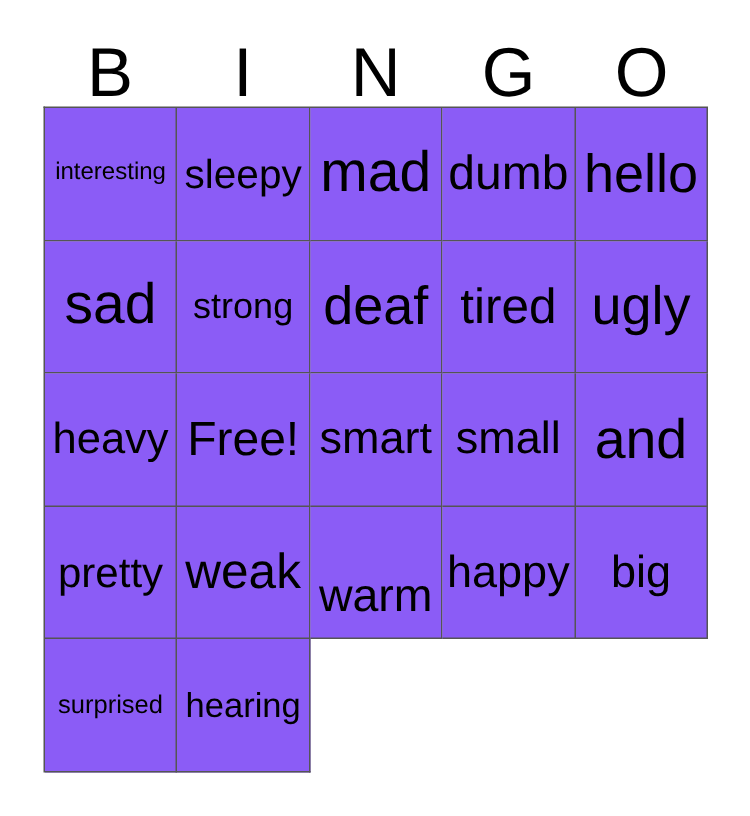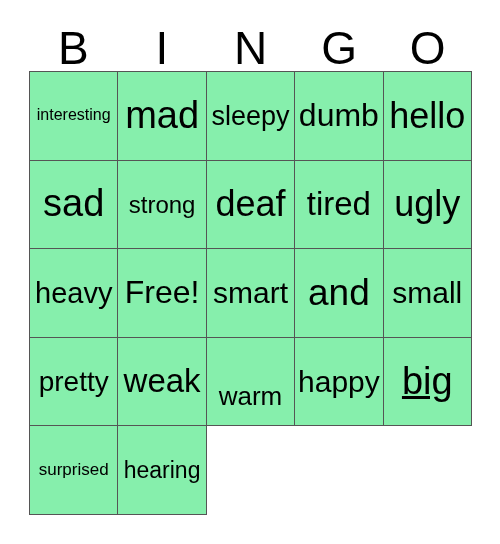--- a/index.html
+++ b/index.html
@@ -49,21 +49,21 @@
     border-top: 1px solid #555555;
     border-left: 1px solid #555555;
     box-sizing: content-box;
   }
   .cell {
     border-right: 1px solid #555555;
     border-bottom: 1px solid #555555;
     display: flex;
     align-items: center;
     justify-content: center;
-    background: #86efac;
+    background: #8b5cf6;
     overflow: hidden;
     box-sizing: border-box;
     padding: 0 2px;
   }
   .cell-text {
     display: block;
     white-space: nowrap;
     line-height: 1.05;
     color: #000000;
     text-align: center;
@@ -81,24 +81,24 @@
     <div class="header-letter">G</div>
     <div class="header-letter">O</div>
   </div>
 
   <div id="grid">
 
     <div class="cell">
       <span class="cell-text" style="font-size: 16px;">interesting</span>
     </div>
     <div class="cell">
-      <span class="cell-text" style="font-size: 38px;">mad</span>
+      <span class="cell-text" style="font-size: 27px;">sleepy</span>
     </div>
     <div class="cell">
-      <span class="cell-text" style="font-size: 27px;">sleepy</span>
+      <span class="cell-text" style="font-size: 38px;">mad</span>
     </div>
     <div class="cell">
       <span class="cell-text" style="font-size: 32px;">dumb</span>
     </div>
     <div class="cell">
       <span class="cell-text" style="font-size: 36px;">hello</span>
     </div>
 
     <div class="cell">
       <span class="cell-text" style="font-size: 38px;">sad</span>
@@ -119,41 +119,41 @@
     <div class="cell">
       <span class="cell-text" style="font-size: 29px;">heavy</span>
     </div>
     <div class="cell">
       <span class="cell-text" style="font-size: 32px;">Free!</span>
     </div>
     <div class="cell">
       <span class="cell-text" style="font-size: 30px;">smart</span>
     </div>
     <div class="cell">
-      <span class="cell-text" style="font-size: 37px;">and</span>
+      <span class="cell-text" style="font-size: 30px;">small</span>
     </div>
 
     <div class="cell">
-      <span class="cell-text" style="font-size: 30px;">small</span>
+      <span class="cell-text" style="font-size: 37px;">and</span>
     </div>
     <div class="cell">
       <span class="cell-text" style="font-size: 28px;">pretty</span>
     </div>
     <div class="cell">
       <span class="cell-text" style="font-size: 33px;">weak</span>
     </div>
     <div class="cell">
-      <span class="cell-text" style="font-size: 26px; margin-top: 31px;">warm</span>
+      <span class="cell-text" style="font-size: 31px; margin-top: 31px;">warm</span>
     </div>
 
     <div class="cell">
       <span class="cell-text" style="font-size: 30px;">happy</span>
     </div>
     <div class="cell">
-      <span class="cell-text" style="font-size: 38px; text-decoration: underline;">big</span>
+      <span class="cell-text" style="font-size: 30px;">big</span>
     </div>
     <div class="cell">
       <span class="cell-text" style="font-size: 17px;">surprised</span>
     </div>
     <div class="cell">
       <span class="cell-text" style="font-size: 23px;">hearing</span>
     </div>
 
   </div>
 </div>

